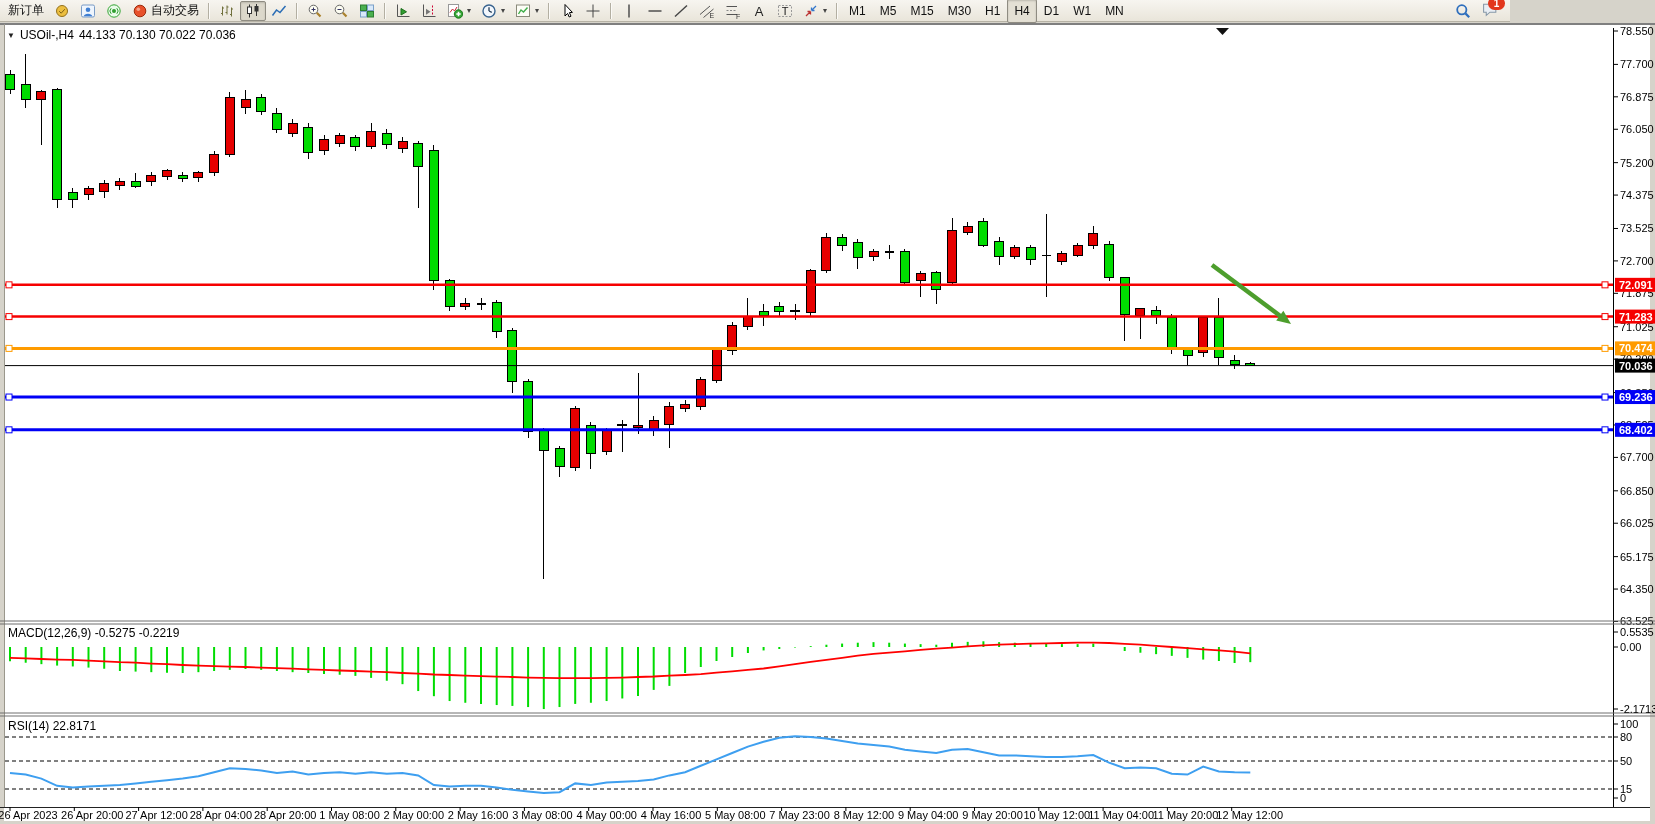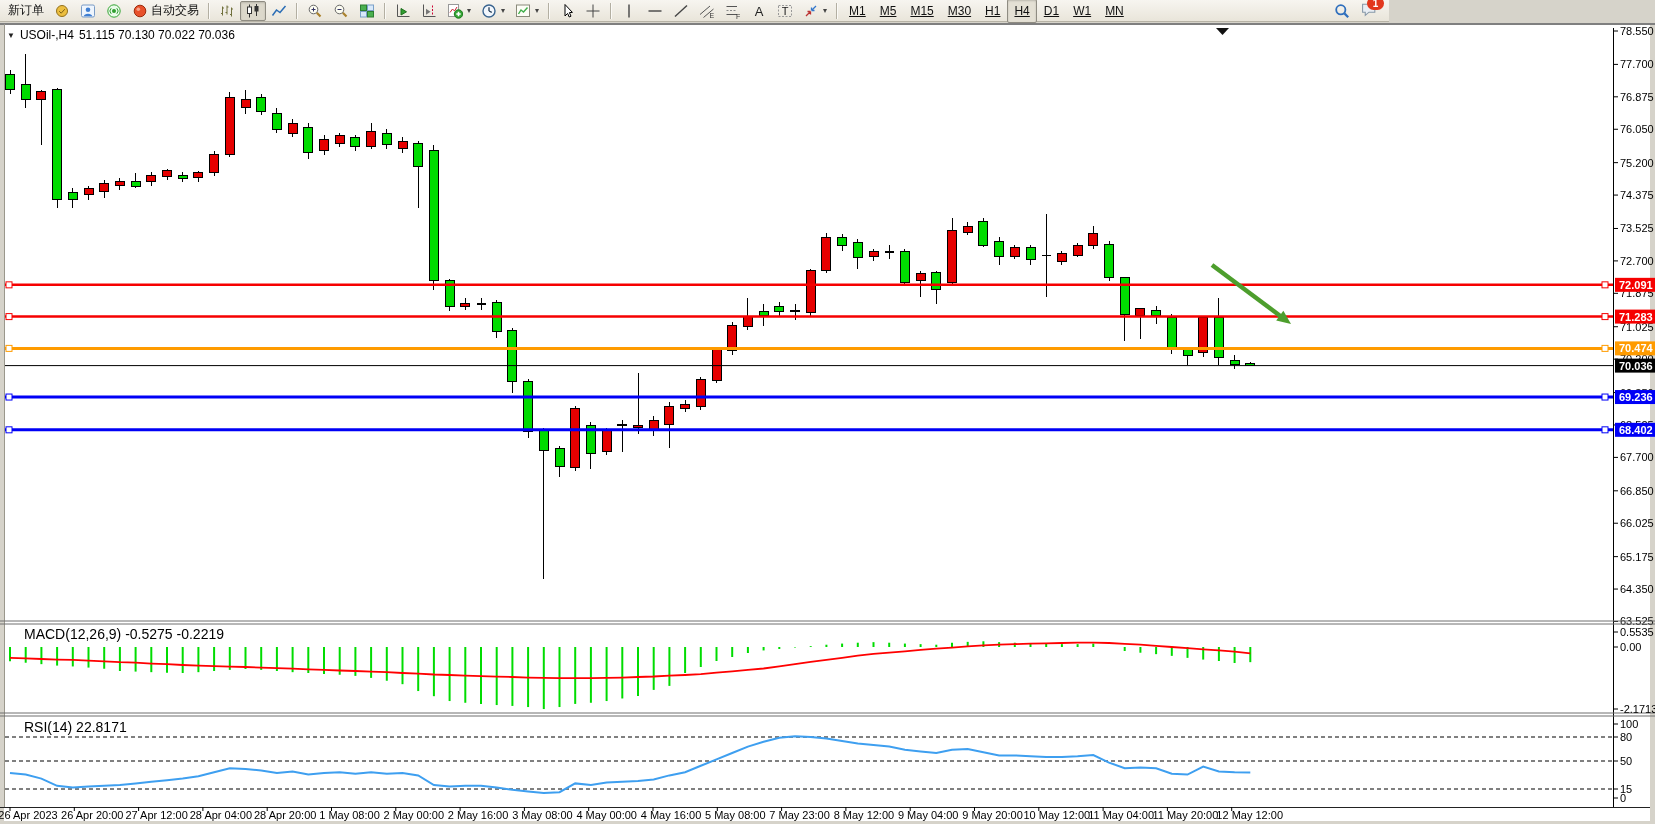--- a/index.html
+++ b/index.html
@@ -1,39 +1,39 @@
 <!DOCTYPE html>
 <html><head>
 <meta charset="utf-8">
 <style>
   html,body{margin:0;padding:0;width:1655px;height:824px;overflow:hidden;
     font-family:"Liberation Sans",sans-serif;background:#d6d3ca;}
   
-  .toolbar{position:absolute;left:0;top:0;width:1389px;height:22px;
+  .toolbar{position:absolute;left:0;top:0;width:1510px;height:22px;
     background:linear-gradient(#f7f5f0,#e9e5da);border-bottom:1px solid #b7b3a6;
     display:flex;align-items:center;padding:0 3px;box-sizing:border-box;font-size:12px;color:#111;}
   .tb-btn{display:flex;align-items:center;gap:3px;padding:1px 4px;height:20px;box-sizing:border-box;
     border:1px solid transparent;border-radius:2px;white-space:nowrap;cursor:default;}
   .tb-btn.active{border:1px solid #8f8c82;background:#dcd8cb;box-shadow:inset 0 1px 2px rgba(0,0,0,.15);}
   .tb-btn svg{display:block;}
   .tb-sep{width:1px;height:16px;background:#b3afa2;border-right:1px solid #fbfaf7;margin:0 4px;}
-  .tf-btn{padding:1px 6px;height:20px;display:flex;align-items:center;border:1px solid transparent;border-radius:2px;text-decoration:underline;}
+  .tf-btn{padding:1px 6px;height:20px;display:flex;align-items:center;border:1px solid transparent;border-radius:2px;}
   .tf-btn.active{border:1px solid #8f8c82;background:#e4e0d4;box-shadow:inset 0 1px 2px rgba(0,0,0,.18);}
   .tb-right{margin-left:auto;display:flex;align-items:center;}
   .dd-arrow{font-size:8px;color:#444;margin-left:1px;}
   .badge{position:absolute;top:-4px;right:-6px;min-width:13px;height:13px;border-radius:8px;background:#e2371d;
     color:#fff;font-size:10px;font-weight:bold;display:flex;align-items:center;justify-content:center;padding:0 2px;}
   .chat-wrap{position:relative;margin:0 8px 0 6px;}
   
   .chart-window{position:absolute;left:0;top:23px;width:1655px;height:801px;background:#fff;
     border-top:1px solid #7f7f7f;box-sizing:border-box;}
   .overlay{position:absolute;color:#000;white-space:nowrap;}
   .chart-title{left:7px;top:4px;font-size:12px;display:flex;align-items:center;gap:5px;}
   .chart-title .tri{font-size:8px;color:#222;}
-  .ind-label{left:24px;font-size:14px;text-align:center;}
+  .ind-label{left:8px;font-size:12px;text-align:center;}
   svg text{font-family:"Liberation Sans",sans-serif;}
 </style>
 </head>
 <body>
 
 <div class="toolbar" id="toolbar">
     <span class="tb-btn">
       <span>新订单</span>
     </span>
     <span class="tb-btn">
@@ -635,18 +635,18 @@
         <line x1="1167.3999999999999" y1="783" x2="1167.3999999999999" y2="787" stroke="#000" stroke-width="1"></line>
         <text x="1185.3999999999999" y="795" font-size="11" fill="#000" text-anchor="middle">11 May 20:00</text>
         <line x1="1231.7" y1="783" x2="1231.7" y2="787" stroke="#000" stroke-width="1"></line>
         <text x="1249.7" y="795" font-size="11" fill="#000" text-anchor="middle">12 May 12:00</text>
       </g>
     </svg>
 
   <div class="overlay chart-title">
     <span class="tri">▼</span>
     <span>USOil-,H4</span>
-    <span>51.115 70.130 70.022 70.036</span>
+    <span>44.133 70.130 70.022 70.036</span>
   </div>
 
   <div class="overlay ind-label" style="top:602px">MACD(12,26,9) -0.5275 -0.2219</div>
   <div class="overlay ind-label" style="top:695px">RSI(14) 22.8171</div>
 </div>
 
 </body></html>

